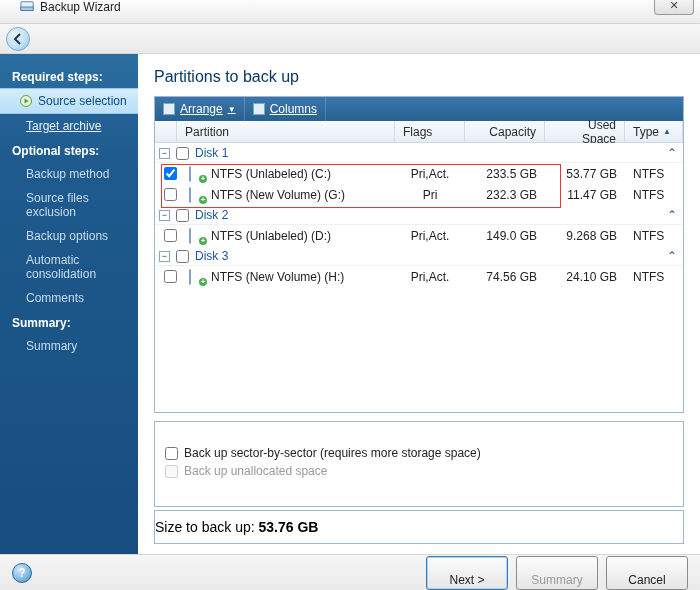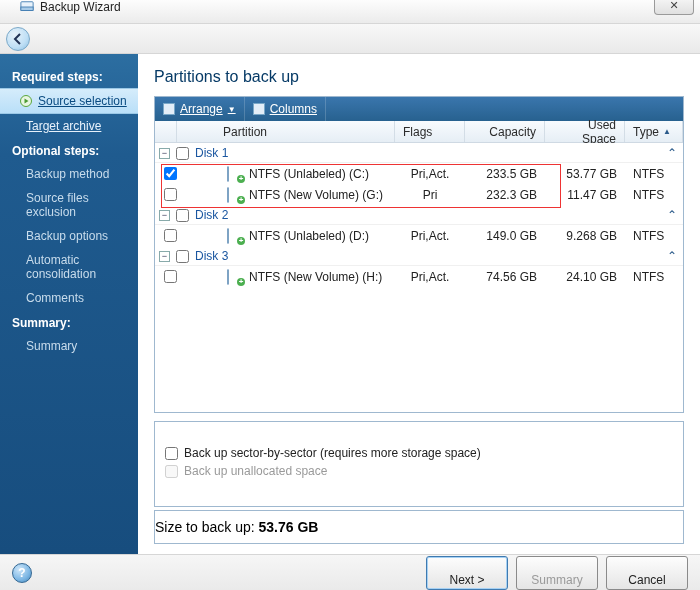--- a/index.html
+++ b/index.html
@@ -12,39 +12,39 @@
 .win-close { position: absolute; right: 6px; top: -3px; width: 40px; height: 18px; border: 1px solid #9a9a9a; border-top: none; border-radius: 0 0 4px 4px; background: linear-gradient(#f7f7f7,#e0e0e0); display:flex; align-items:center; justify-content:center; font-size:11px; color:#444;}
 .toolbar { height: 30px; background: linear-gradient(#f8f8f8,#e9e9e9); border-bottom:1px solid #d6d6d6; display:flex; align-items:center; padding: 0 6px;}
 .back-btn { width:24px; height:24px; border-radius:50%; background: radial-gradient(circle at 35% 30%, #e8f3fb, #bfdff5 60%, #88bde0); border:1px solid #7aa8c8; display:flex; align-items:center; justify-content:center; }
 
 .main { display:flex; height: 500px; }
 
 
 .sidebar { width: 138px; background: linear-gradient(#2c6ea1,#1f5b8f 20%, #174d7e); color:#dbe8f4; padding: 10px 0 0 0; }
 .sidebar h4 { font-size:12px; font-weight:bold; color:#fff; padding: 6px 12px 4px; }
 .sidebar .item { display:flex; align-items:center; padding: 5px 10px 5px 20px; font-size:12px; color:#c8dcec; cursor:pointer; }
-.sidebar .item.current { background: linear-gradient(#d5ecfb,#b9dff8); color:#0a4b80; border-top:1px solid #9bc8e6; border-bottom:1px solid #9bc8e6; font-weight: normal; text-decoration: underline; }
+.sidebar .item.current { background: linear-gradient(#d5ecfb,#b9dff8); color:#0a4b80; border-top:1px solid #9bc8e6; border-bottom:1px solid #9bc8e6; font-weight: normal; }
 .sidebar .item.current .step-arrow { margin-right:6px; }
 .sidebar .item.done { text-decoration: underline; color:#e7f1fb; padding-left:26px; }
 .sidebar .item.sub { padding-left:26px; }
 
 
 .content { flex:1; background:#fff; padding: 14px 16px 10px 16px; display:flex; flex-direction:column; }
 .page-title { font-size:16px; color:#006; margin-bottom: 10px; color:#063a66;}
 
 .listwrap { border:1px solid #9fb8cf; flex:1; display:flex; flex-direction:column; min-height:0;}
 .list-toolbar { height:24px; background: linear-gradient(#3a76ad,#27618f); color:#fff; display:flex; align-items:center; font-size:12px; }
 .list-toolbar .tbtn { display:flex; align-items:center; padding:0 8px; height:100%; border-right:1px solid rgba(255,255,255,0.18); cursor:pointer; gap:5px;text-decoration:underline;}
 .tbtn .caret { font-size:8px;}
 .tbtn .mini-icon{ width:12px;height:12px; background:#e3eef8; border:1px solid #7aa8c8; }
 
 .headrow { display:flex; height:22px; background: linear-gradient(#f8fbfe,#e6eef5); border-bottom:1px solid #cfd9e3; font-size:12px; color:#2b2b2b;}
 .headrow > div { border-right:1px solid #d3dde6; padding:3px 8px; display:flex; align-items:center; }
 .col-check { width:22px; justify-content:center;}
-.col-part { flex:1;margin-left:38px; }
+.col-part { flex:1; }
 .col-flags { width:70px; }
 .col-cap { width:80px; text-align:right; justify-content:flex-end;}
 .col-used { width:80px; text-align:right; justify-content:flex-end;}
 .col-type { width:58px; position:relative;}
 .sort-caret { font-size:8px; margin-left:4px; color:#3a6; color:#2a5a8a;}
 
 .rows { flex:1; overflow:auto; background:#fff; position:relative;}
 .disk-group { padding: 3px 6px 2px 4px; display:flex; align-items:center; color:#1a4f86; font-size:12px; border-bottom:1px solid #f0f0f0;}
 .disk-group .expcol { width:11px; height:11px; border:1px solid #8aa; font-size:9px; line-height:9px; text-align:center; margin-right:6px; color:#335; background:#fff;}
 .disk-group .link { color:#1a56a0; text-decoration: underline dotted transparent; cursor:pointer;}

